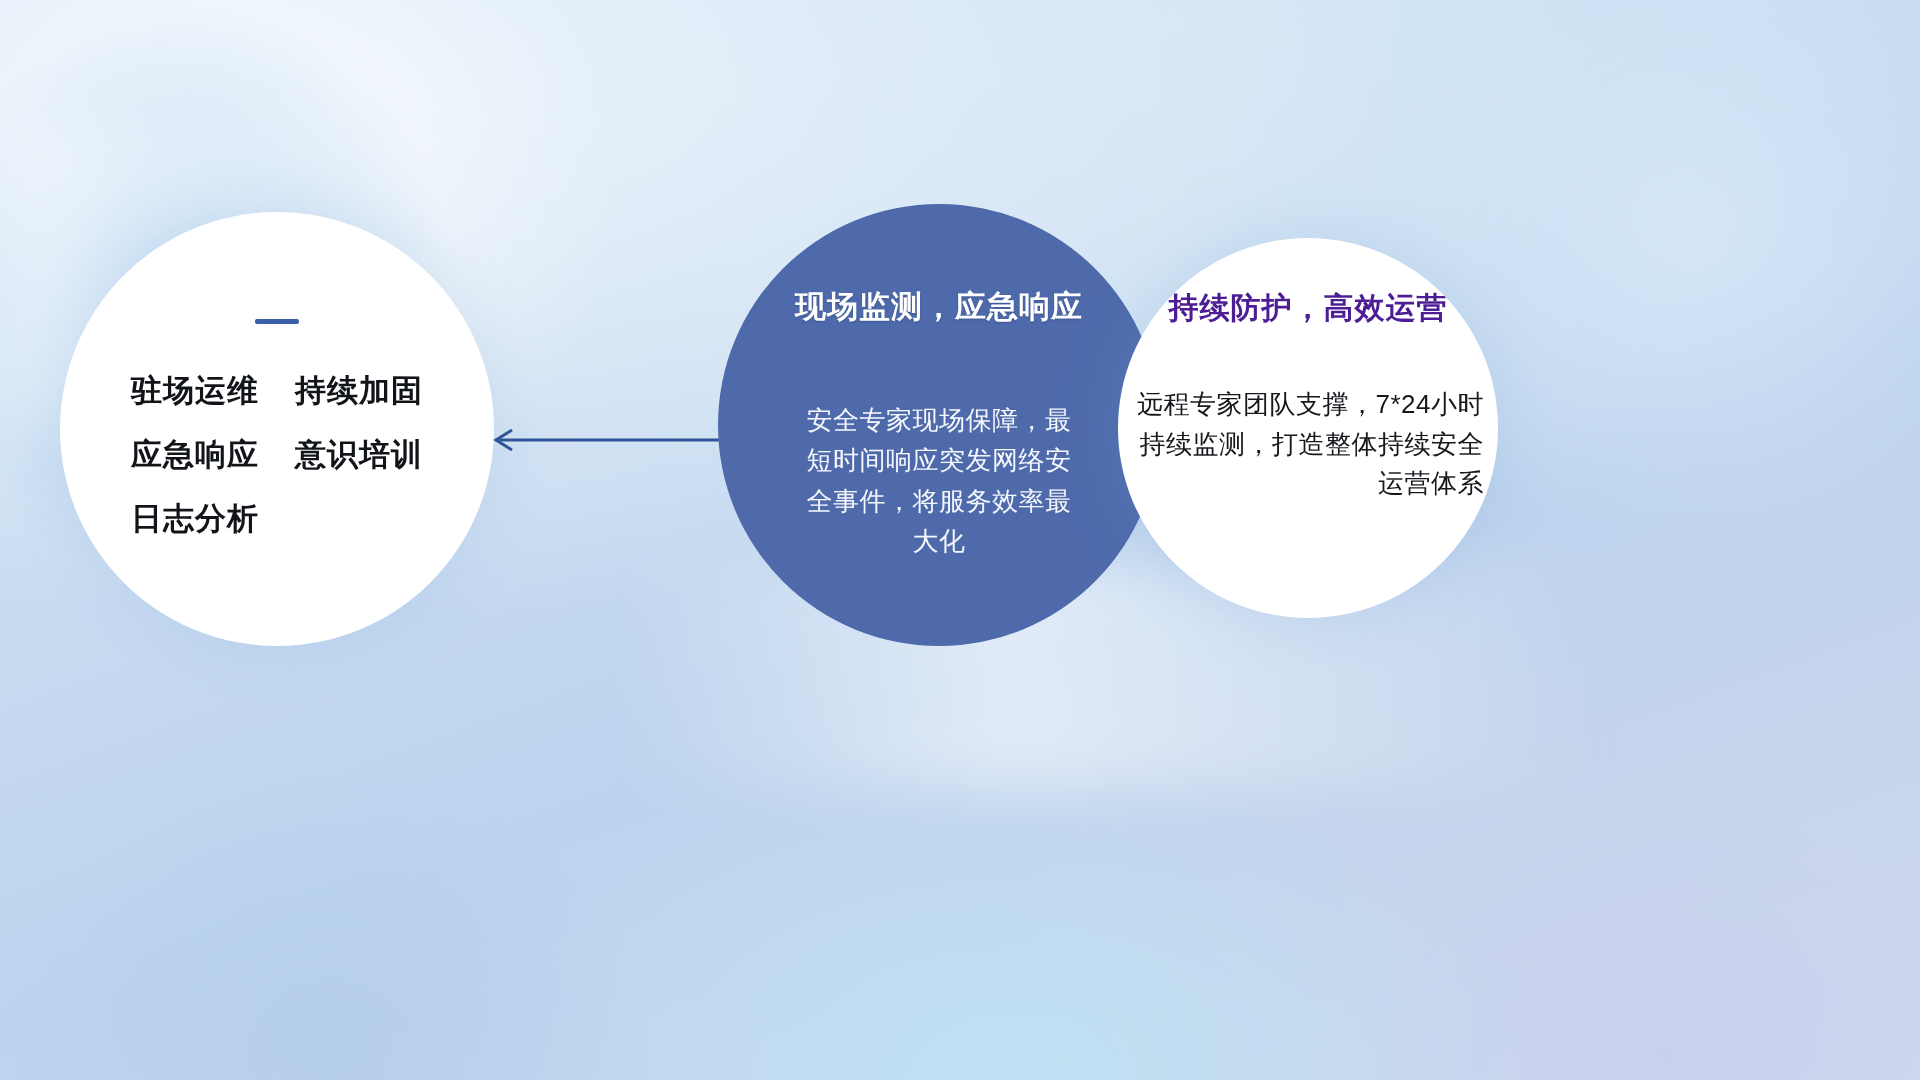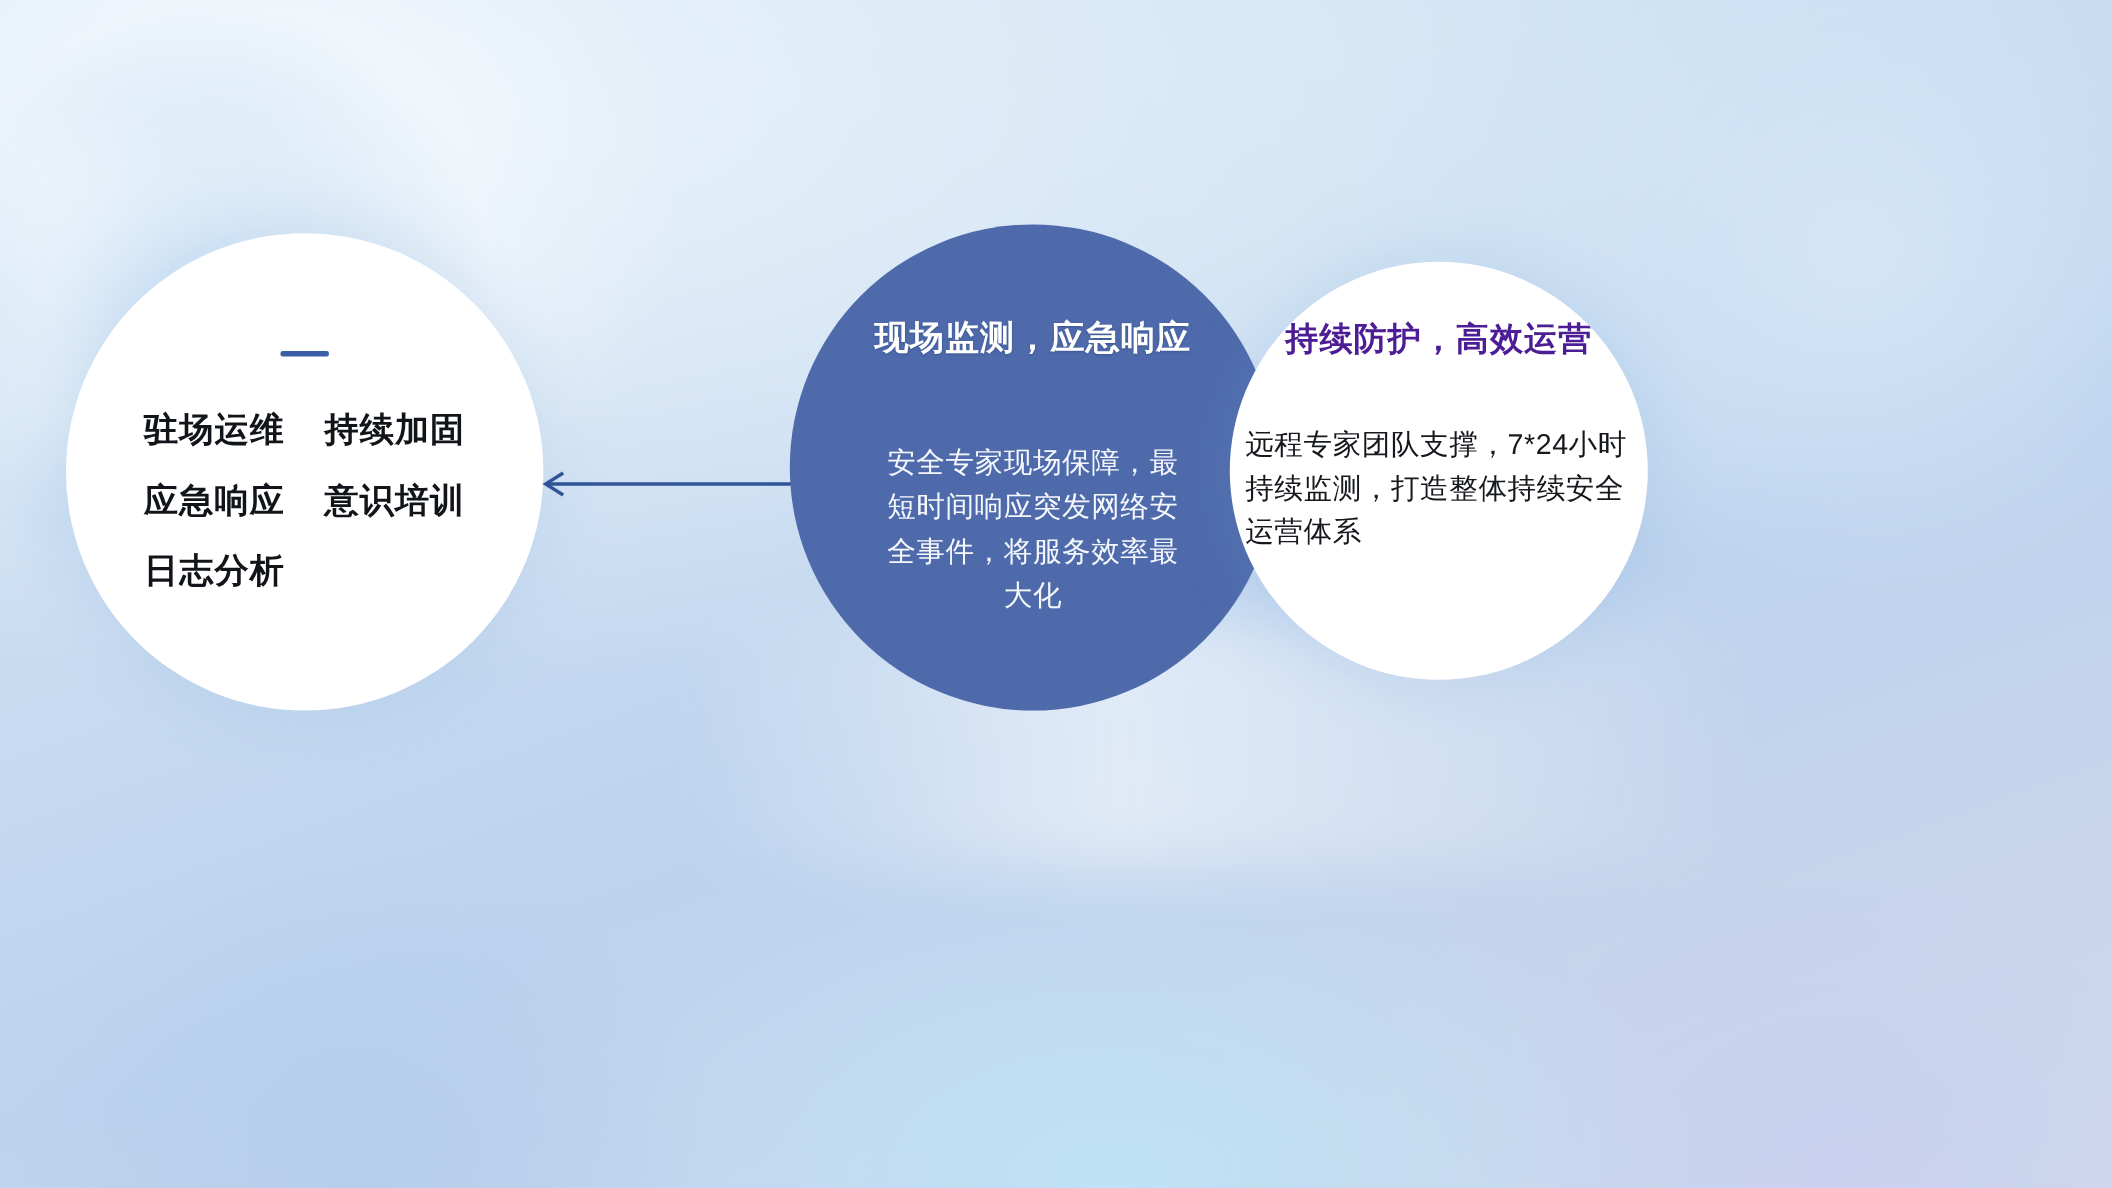--- a/index.html
+++ b/index.html
@@ -97,21 +97,21 @@
     display:flex; flex-direction:column; align-items:center;
     padding-top:50px;
     box-shadow:0 0 60px rgba(120,160,210,.20);
     overflow:hidden;
   }
   #circle-right .title{
     color:#4c1d95; font-weight:bold; font-size:30px; letter-spacing:1px;
     white-space:nowrap;
   }
   #circle-right .body{
-    margin-top:56px; width:352px; text-align:left;
+    margin-top:56px; width:352px; text-align:right;
     color:#15181c; font-size:26px; line-height:1.52; letter-spacing:.5px;
   }
 
   
   #flow-arrow{ position:absolute; left:486px; top:412px; }
 </style>
 </head>
 <body>
 
 <div id="bg">

